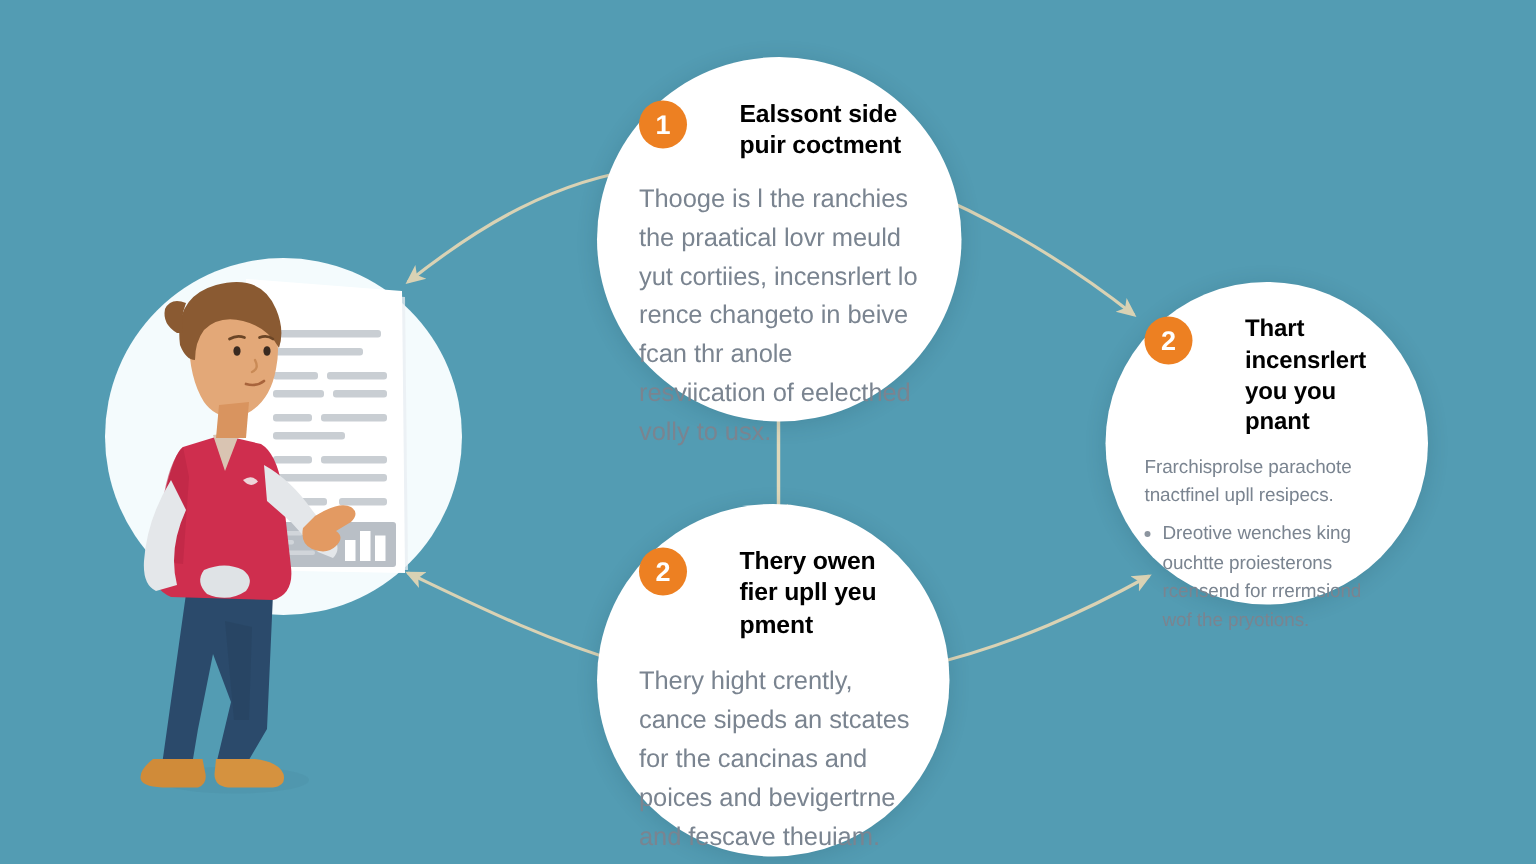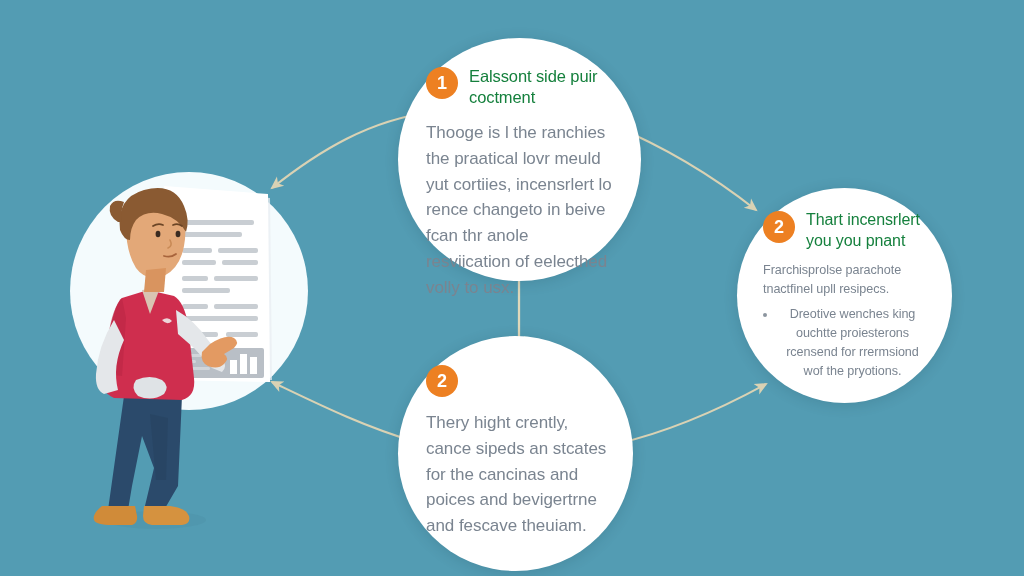--- a/index.html
+++ b/index.html
@@ -83,39 +83,39 @@
     font-size: 18px;
     font-weight: bold;
     display: flex;
     align-items: center;
     justify-content: center;
     line-height: 1;
     margin-top: 1px;
   }
   .node-title {
     font-size: 16.5px;
-    font-weight: normal;
-    color: #15803d;
+    font-weight: bold;
+    color: #000000;
     line-height: 1.30;
     letter-spacing: -0.1px;
     max-width: 150px;
+    margin-left: 24px;
   }
   .node-body {
     margin-top: 11px;
     font-size: 17px;
     line-height: 1.52;
     color: #7a8490;
     letter-spacing: -0.05px;
   }
   .node-body p { margin: 0; }
   .node-body p + p { margin-top: 6px; }
   .node-body .bullet {
     position: relative;
     padding-left: 12px;
-    text-align: center;
   }
   .node-body .bullet::before {
     content: "";
     position: absolute;
     left: 0;
     top: 8px;
     width: 4px;
     height: 4px;
     border-radius: 50%;
     background: #8c959f;
@@ -284,20 +284,21 @@
         <p>Frarchisprolse parachote tnactfinel upll resipecs.</p>
         <p class="bullet">Dreotive wenches king ouchtte proiesterons rcensend for rrermsiond wof the pryotions.</p>
       </div>
     </div>
   </div>
 
   <div class="node" id="node-3">
     <div class="node-inner">
       <div class="node-head">
         <div class="badge">2</div>
+        <div class="node-title">Thery owen fier upll yeu pment</div>
       </div>
       <div class="node-body">
         <p>Thery hight crently, cance sipeds an stcates for the cancinas and poices and bevigertrne and fescave theuiam.</p>
       </div>
     </div>
   </div>
 
 </div>
 
 </body></html>

